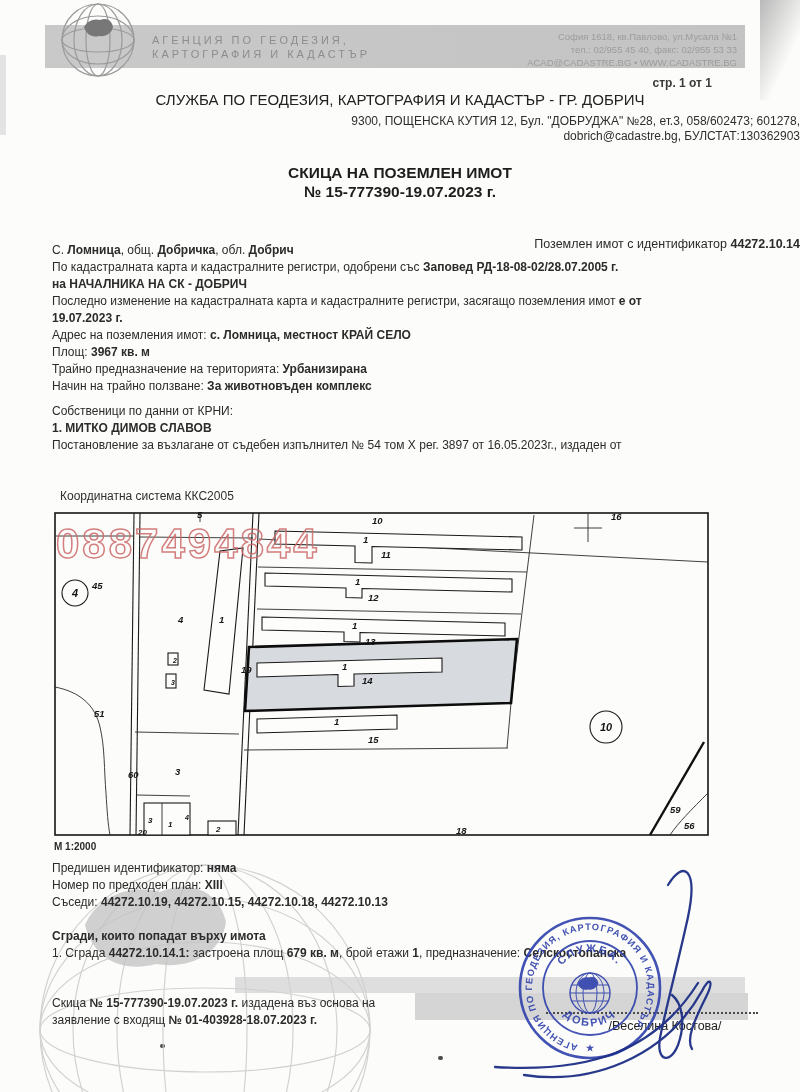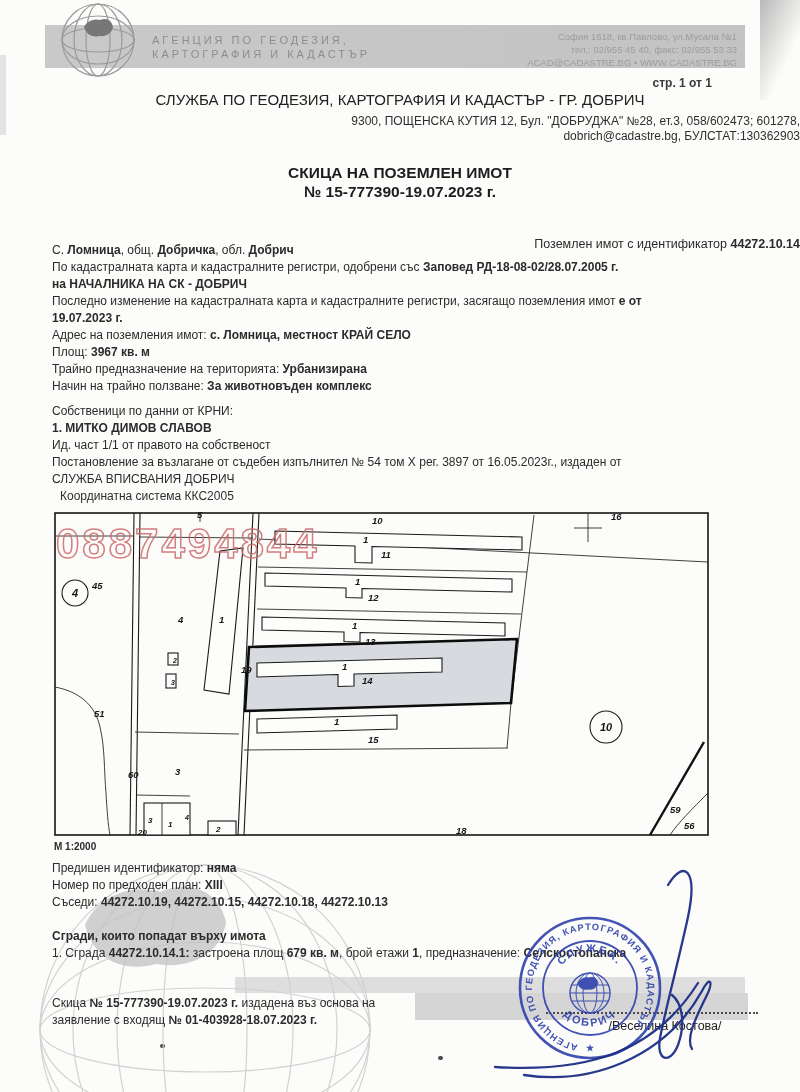--- a/index.html
+++ b/index.html
@@ -111,23 +111,21 @@
       <div class="line"><span class="b">на НАЧАЛНИКА НА СК - ДОБРИЧ</span></div>
       <div class="line"><span>Последно изменение на кадастралната карта и кадастралните регистри, засягащо поземления имот </span><span class="b">е от</span></div>
       <div class="line"><span class="b">19.07.2023 г.</span></div>
       <div class="line"><span>Адрес на поземления имот: </span><span class="b">с. Ломница, местност КРАЙ СЕЛО</span></div>
       <div class="line"><span>Площ: </span><span class="b">3967 кв. м</span></div>
       <div class="line"><span>Трайно предназначение на територията: </span><span class="b">Урбанизирана</span></div>
       <div class="line"><span>Начин на трайно ползване: </span><span class="b">За животновъден комплекс</span></div>
       <div class="line" style="height: 8px;"></div>
       <div class="line"><span>Собственици по данни от КРНИ:</span></div>
       <div class="line"><span class="b">1. МИТКО ДИМОВ СЛАВОВ</span></div>
-      <div class="line"><span>Ид. част 1/1 от правото на собственост</span></div>
       <div class="line"><span>Постановление за възлагане от съдебен изпълнител № 54 том X рег. 3897 от 16.05.2023г., издаден от</span></div>
-      <div class="line"><span>СЛУЖБА ВПИСВАНИЯ ДОБРИЧ</span></div>
     </div>
 
   <div class="abs" id="coord-sys">Координатна система ККС2005</div>
 
   <div class="abs" id="map-wrap">
     <svg width="660" height="334" viewBox="0 0 660 334">
 
       <rect x="5" y="8" width="653" height="322" fill="none" stroke="#141414" stroke-width="1.6"></rect>
 
       <g>

